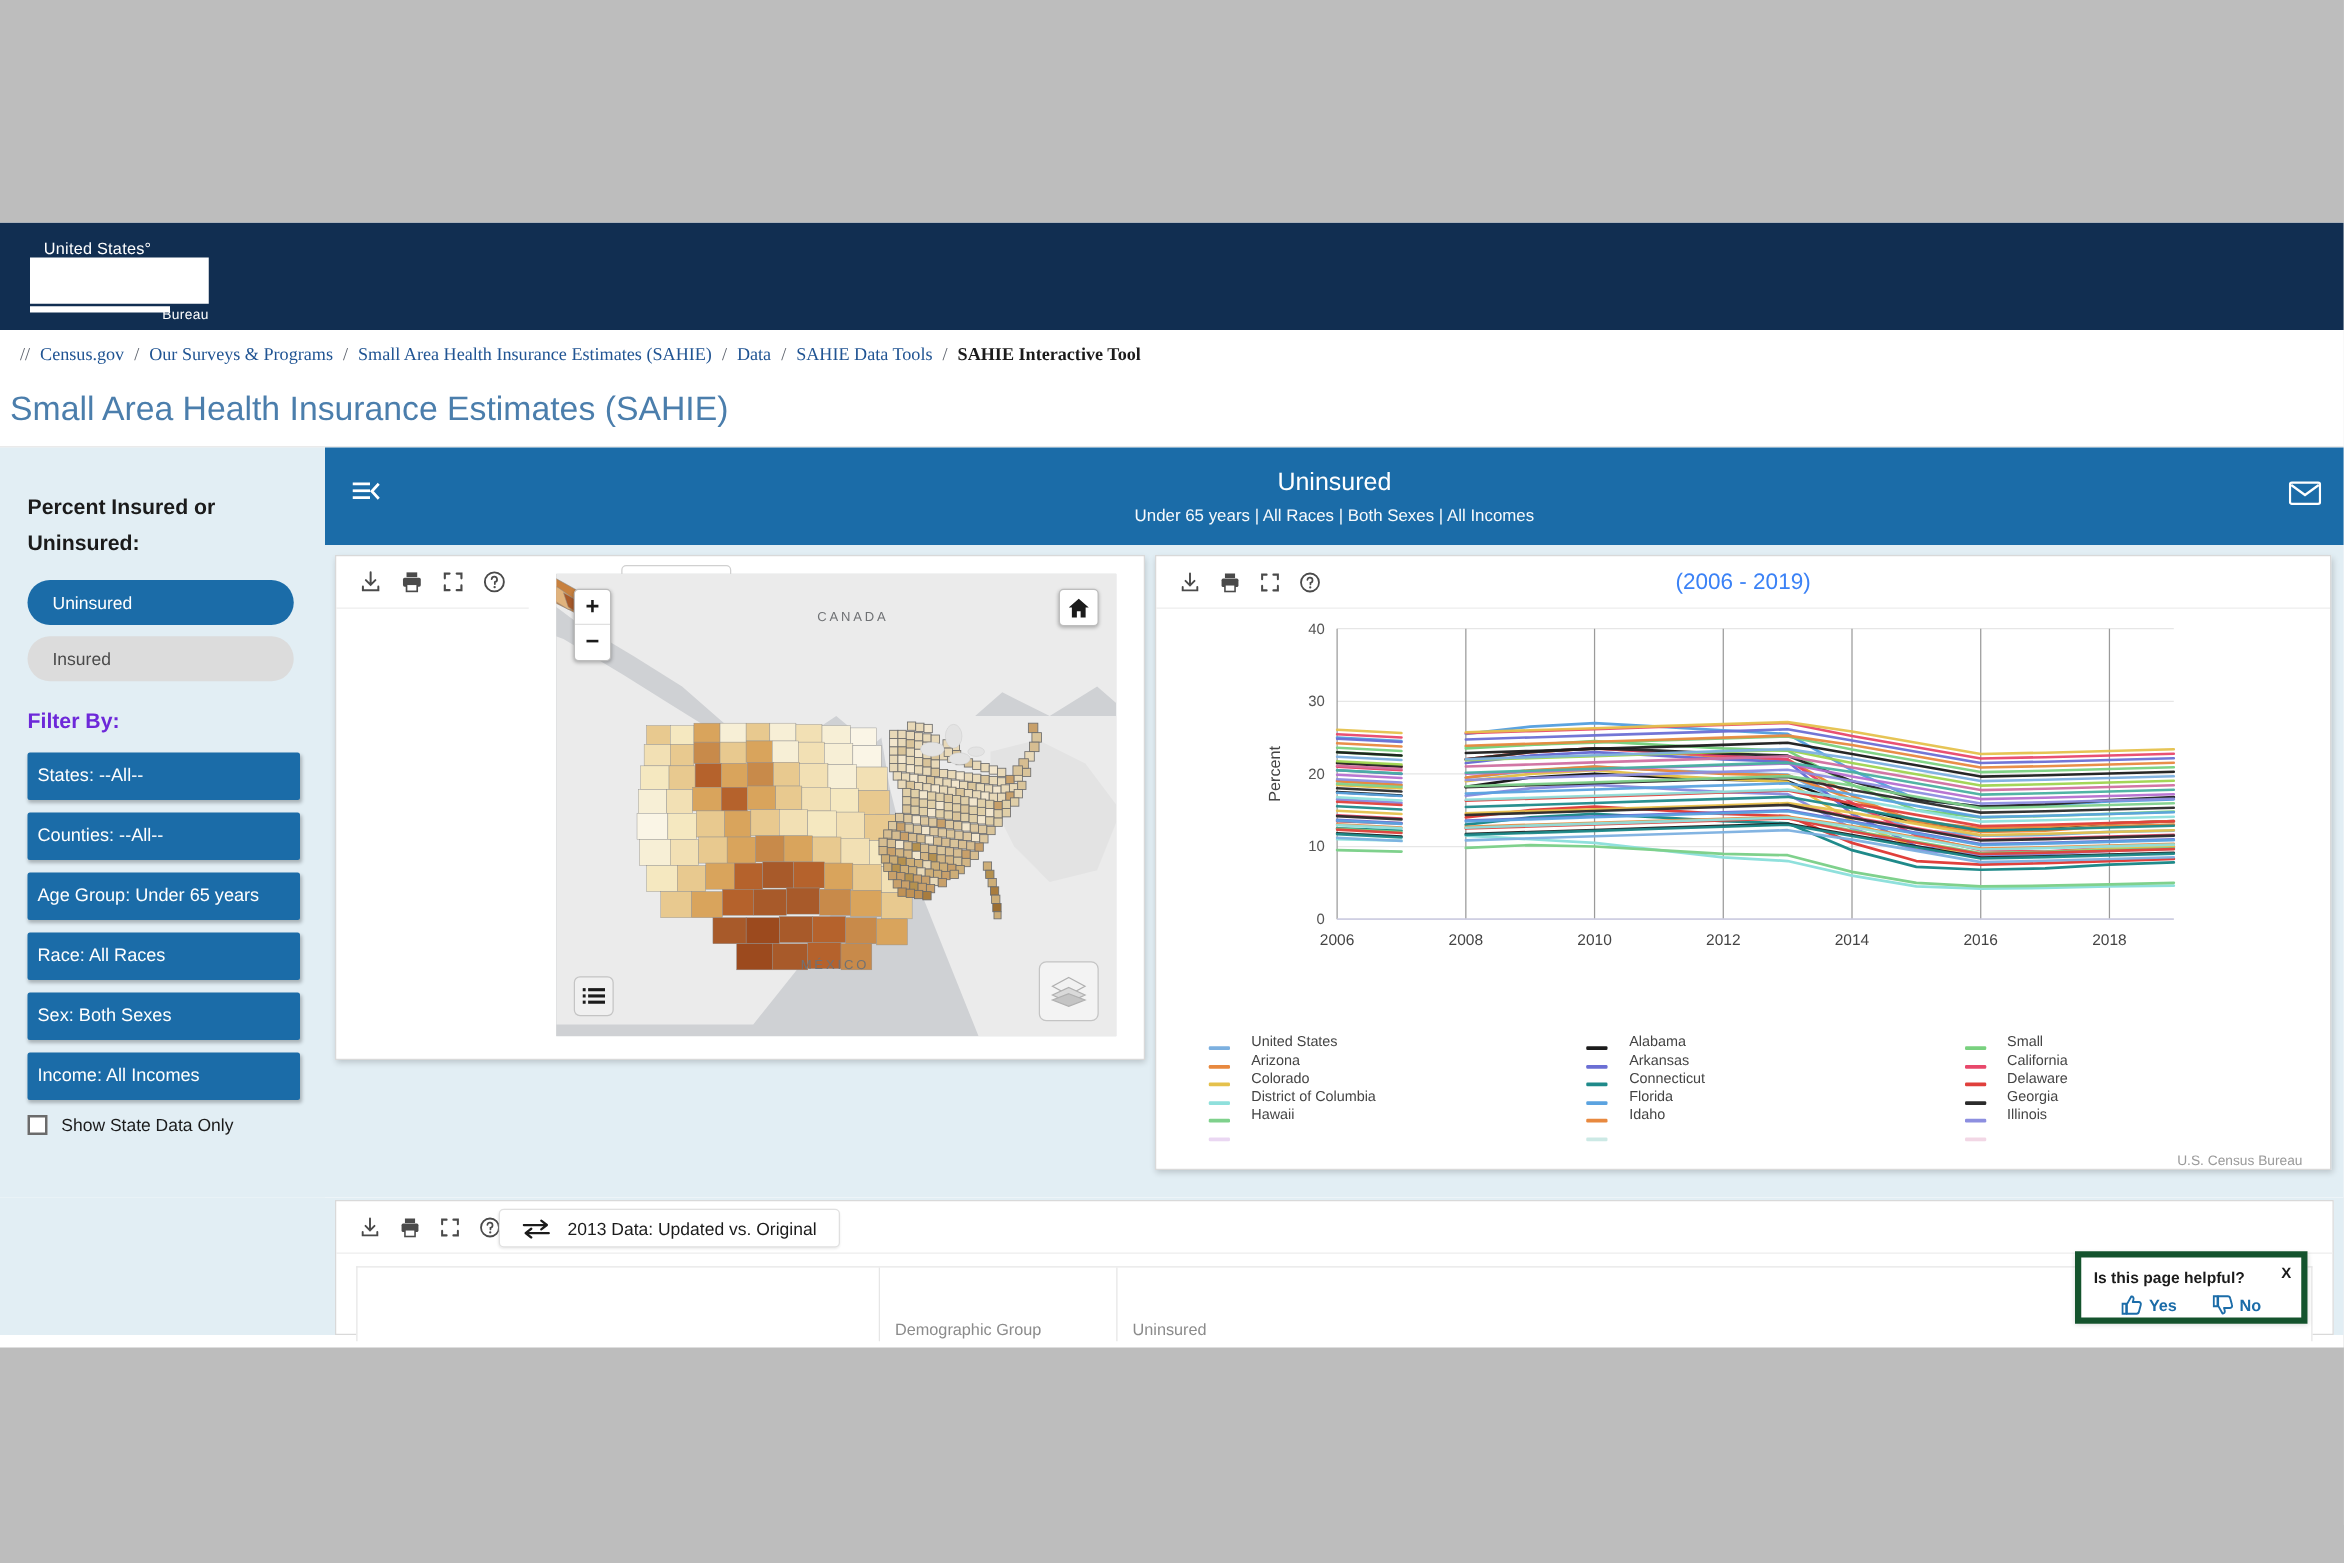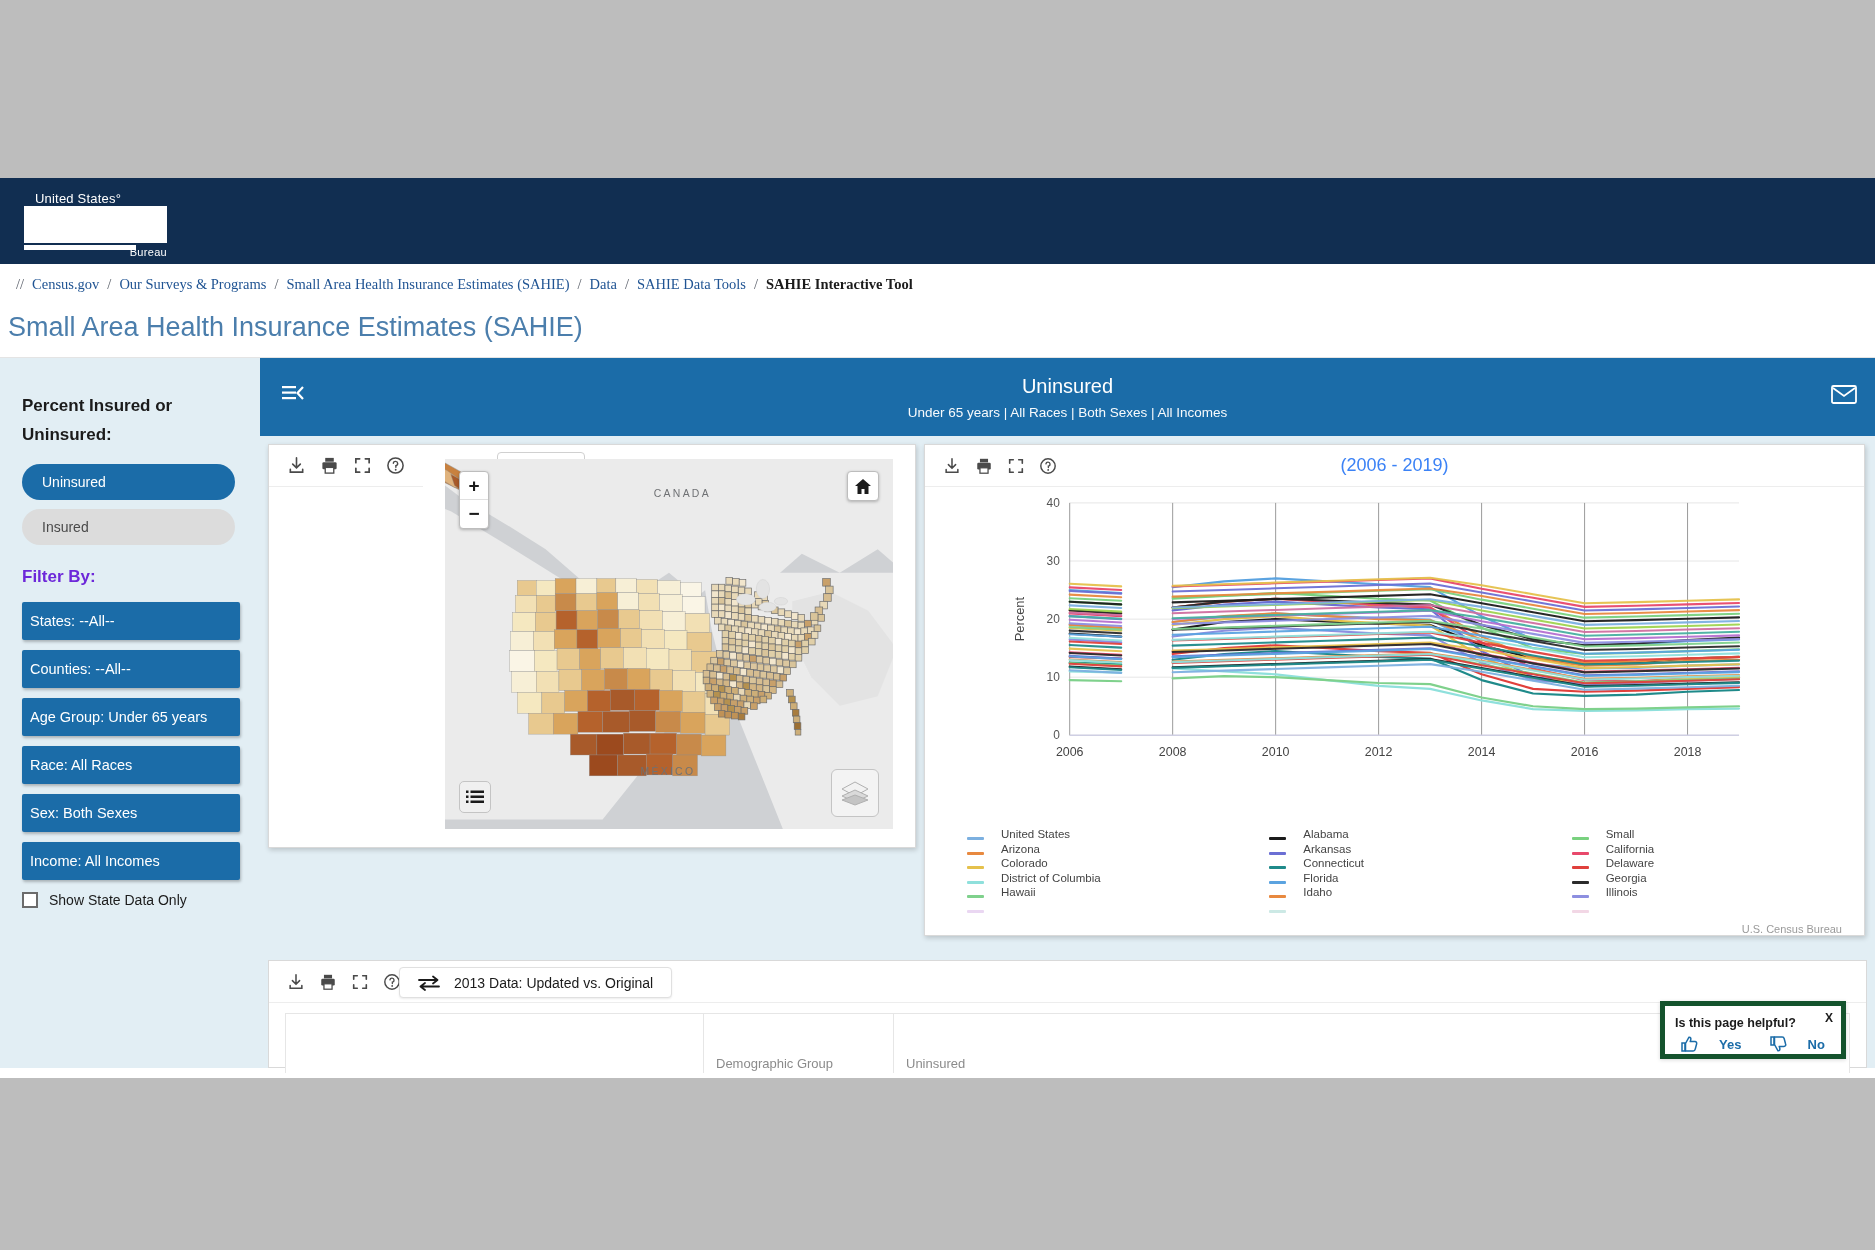--- a/index.html
+++ b/index.html
@@ -333,21 +333,21 @@
     right: 20px; bottom: 8px;
     width: 186px; height: 58px;
     background: #fff;
     border: 5px solid #14532d;
     box-shadow: 0 1px 4px rgba(0,0,0,.15);
     padding: 7px 10px 0 10px;
   }
   .fb-q { font-size: 12.5px; font-weight: bold; color: #1b1b1b; display: inline-block; }
   .fb-x { position: absolute; right: 8px; top: 5px; font-size: 12px; font-weight: bold; color: #1b1b1b; }
   .fb-row { display: flex; gap: 28px; justify-content: center; margin-top: 5px; align-items: center; }
-  .fb-btn { display: flex; align-items: center; gap: 21px; font-size: 13px; color: #1b6ca8; font-weight: bold; }
+  .fb-btn { display: flex; align-items: center; gap: 5px; font-size: 13px; color: #1b6ca8; font-weight: bold; }
   svg { display: block; }
 </style>
 </head>
 <body>
 
 <div class="page">
 
   <div class="census-bar">
     <div class="census-logo">
       <span class="sup">United States°</span>

